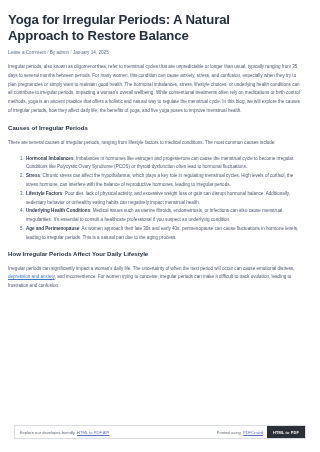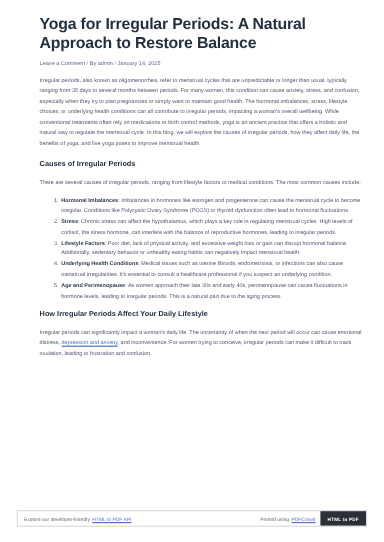--- a/index.html
+++ b/index.html
@@ -16,21 +16,21 @@
     color: #4a5568;
     -webkit-font-smoothing: antialiased;
   }
 
   .page {
     position: absolute;
     left: 0; top: 0;
     width: 320px;
     height: 452px;
     box-sizing: border-box;
-    padding: 12px 16px 0 33px;
+    padding: 12px 16px 0 8px;
   }
 
   
   .post-title {
     font-size: 13.2px;
     line-height: 15.5px;
     font-weight: bold;
     color: #24303f;
     letter-spacing: -0.15px;
     margin: 0 0 7px 0;

